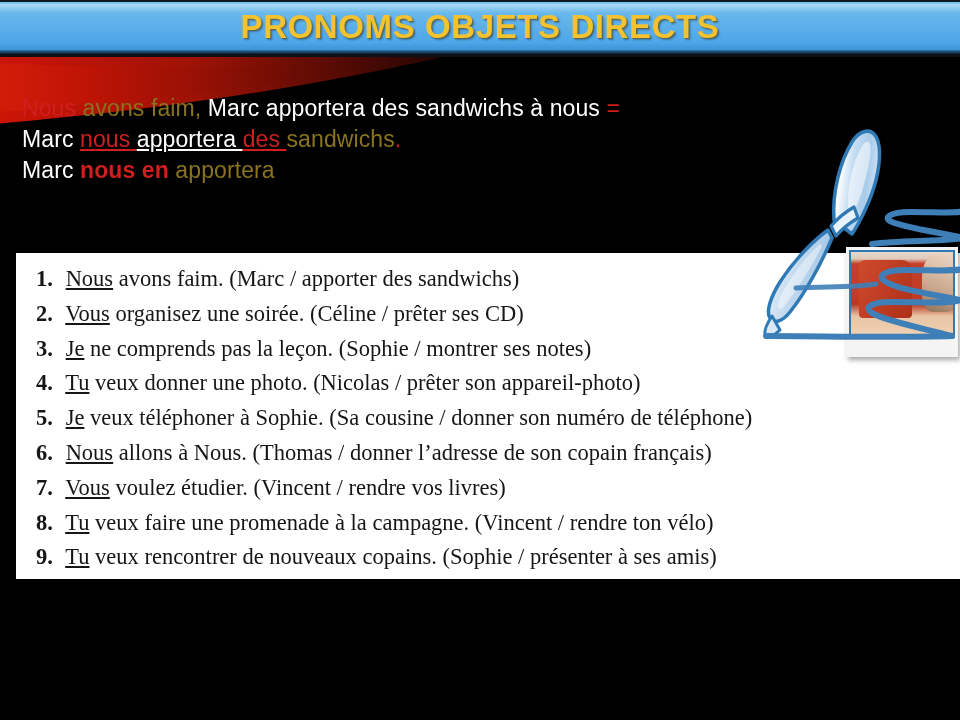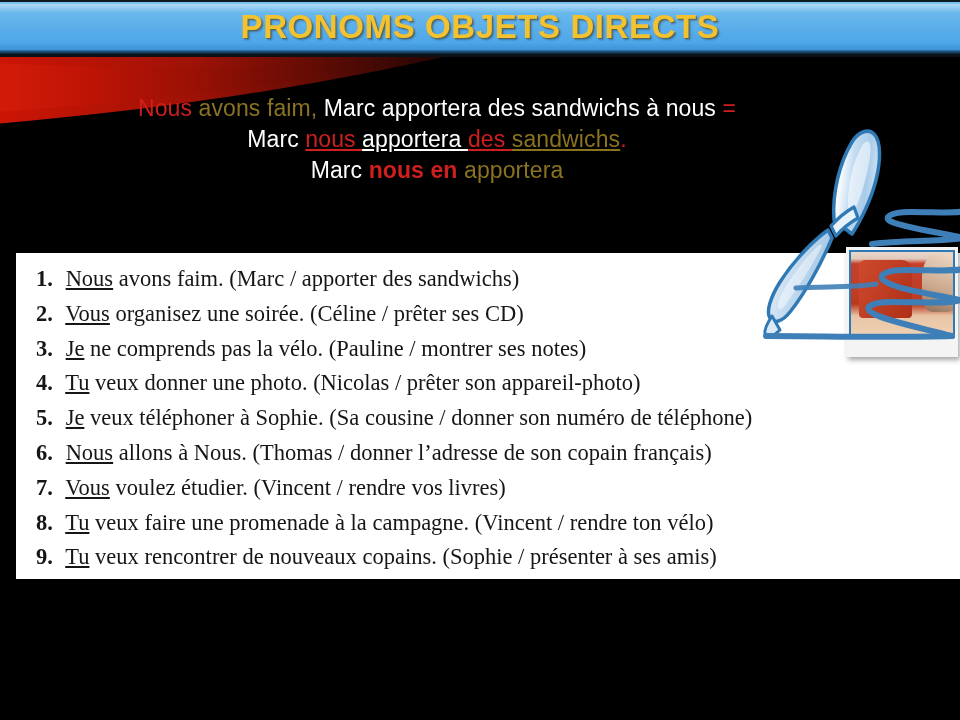--- a/index.html
+++ b/index.html
@@ -93,28 +93,28 @@
     left: 22px;
     top: 93px;
     width: 830px;
     font-family: "Liberation Sans", sans-serif;
     font-size: 23px;
     line-height: 31px;
     color: #ffffff;
     letter-spacing: 0.1px;
     white-space: nowrap;
   }
-  #body-text .ln { display: block; height: 31px; text-align: center; }
+  #body-text .ln { display: block; height: 31px; }
   .t-white { color: #ffffff; }
   .t-red   { color: #cf1f1f; }
   .t-olive { color: #8a7320; }
   .t-bold  { font-weight: bold; }
   .u-red   { text-decoration: underline; text-decoration-color: #cf1f1f; text-underline-offset: 2px; }
   .u-white { text-decoration: underline; text-decoration-color: #ffffff; text-underline-offset: 2px; }
-  .u-olive { text-decoration: underline; text-decoration-color: #8a7320; text-underline-offset: 2px; margin-top: 30px; }
+  .u-olive { text-decoration-color: #8a7320; text-underline-offset: 2px; margin-top: 30px; }
 
   
   #exercise-panel {
     position: absolute;
     left: 16px;
     top: 253px;
     width: 944px;
     height: 326px;
     background: #ffffff;
   }
@@ -236,21 +236,21 @@
     <span class="ln">
       <span class="t-white">Marc </span><span class="t-red t-bold">nous en</span><span class="t-olive"> apportera</span>
     </span>
 
   </div>
 
   <div id="exercise-panel">
     <ol id="exercise-list">
       <li><span class="num">1.</span> <span class="pron">Nous</span><span> avons faim. (Marc / apporter des sandwichs)</span></li>
       <li><span class="num">2.</span> <span class="pron">Vous</span><span> organisez une soirée. (Céline / prêter ses CD)</span></li>
-      <li><span class="num">3.</span> <span class="pron">Je</span><span> ne comprends pas la vélo. (Pauline / montrer ses notes)</span></li>
+      <li><span class="num">3.</span> <span class="pron">Je</span><span> ne comprends pas la leçon. (Sophie / montrer ses notes)</span></li>
       <li><span class="num">4.</span> <span class="pron">Tu</span><span> veux donner une photo. (Nicolas / prêter son appareil-photo)</span></li>
       <li><span class="num">5.</span> <span class="pron">Je</span><span> veux téléphoner à Sophie. (Sa cousine / donner son numéro de téléphone)</span></li>
       <li><span class="num">6.</span> <span class="pron">Nous</span><span> allons à Nous. (Thomas / donner l’adresse de son copain français)</span></li>
       <li><span class="num">7.</span> <span class="pron">Vous</span><span> voulez étudier. (Vincent / rendre vos livres)</span></li>
       <li><span class="num">8.</span> <span class="pron">Tu</span><span> veux faire une promenade à la campagne. (Vincent / rendre ton vélo)</span></li>
       <li><span class="num">9.</span> <span class="pron">Tu</span><span> veux rencontrer de nouveaux copains. (Sophie / présenter à ses amis)</span></li>
     </ol>
   </div>
 
   <div id="photo-thumb">

